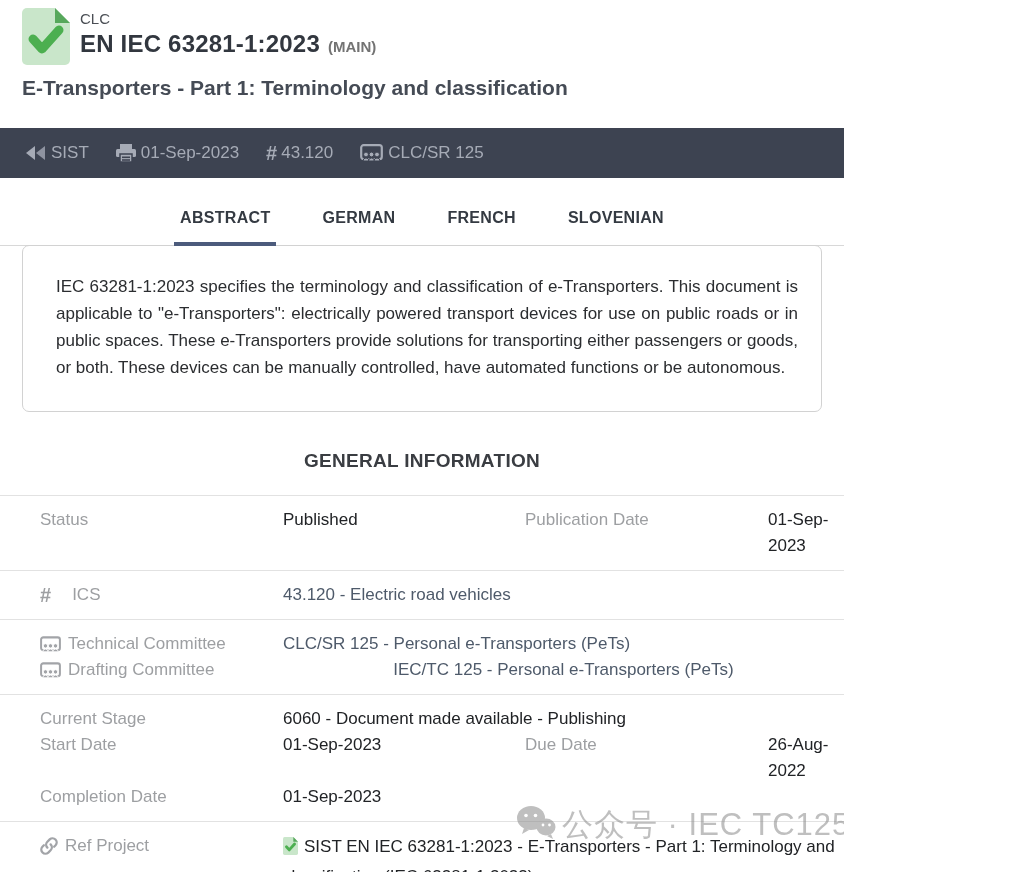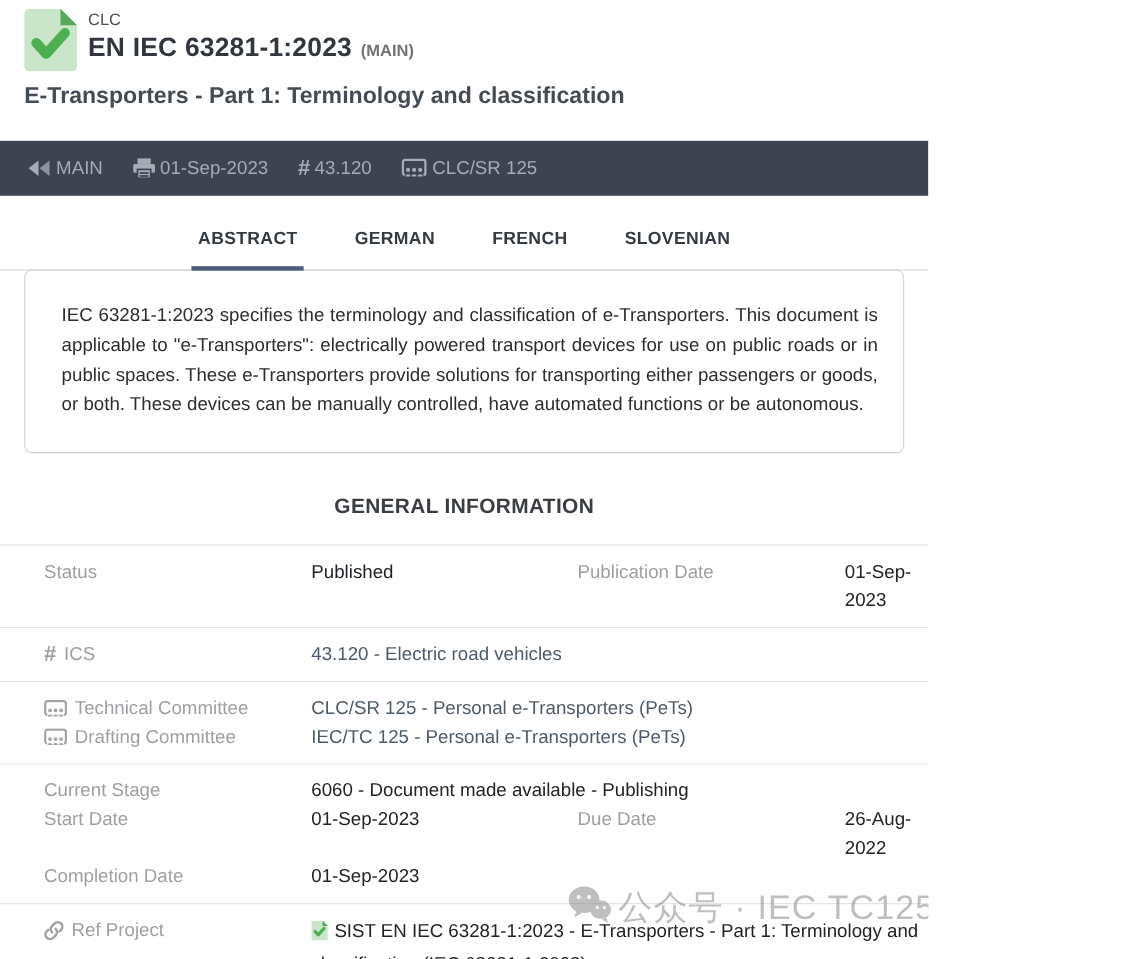--- a/index.html
+++ b/index.html
@@ -78,21 +78,21 @@
   </div>
 
   <div class="navbar">
     <div class="nav-item">
       <span class="nav-ic">
         <svg width="21" height="16" viewBox="0 0 21 16">
           <path d="M10 1 V15 L1 8 Z" fill="#a6abb6"></path>
           <path d="M20 1 V15 L11 8 Z" fill="#8e93a0"></path>
         </svg>
       </span>
-      <span>MAIN</span>
+      <span>SIST</span>
     </div>
     <div class="nav-item">
       <span class="nav-ic">
         <svg width="20" height="20" viewBox="0 0 20 20">
           <rect x="4" y="1" width="12" height="5" fill="#a6abb6"></rect>
           <rect x="0" y="6" width="20" height="8" rx="1.5" fill="#a6abb6"></rect>
           <rect x="4" y="11" width="12" height="8" fill="#a6abb6" stroke="#3d4351" stroke-width="1.5"></rect>
           <rect x="6" y="13.5" width="8" height="1.6" fill="#3d4351"></rect>
           <rect x="6" y="16.2" width="8" height="1.6" fill="#3d4351"></rect>
         </svg>
@@ -141,21 +141,21 @@
     <div class="gi-row grid4">
       <span class="lbl">Status</span>
       <span class="val">Published</span>
       <span class="lbl">Publication Date</span>
       <span class="val">01-Sep-2023</span>
     </div>
 
     <div class="gi-row grid2">
       <span class="lbl">
         <span class="nav-hash" style="color:#9d9fa2;">#</span>
-        <span style="margin-left:3px;">ICS</span>
+        <span style="margin-left:17px;">ICS</span>
       </span>
       <a class="val-link">43.120 - Electric road vehicles</a>
     </div>
 
     <div class="gi-row grid2">
       <span>
         <span class="lbl">
           <span class="lbl-ic">
             <svg width="21" height="17" viewBox="0 0 23 18">
               <rect x="1.2" y="1.2" width="20.6" height="14" rx="2.4" fill="none" stroke="#a2a4a8" stroke-width="2.2"></rect>
@@ -183,21 +183,21 @@
                 <circle cx="17" cy="10.5" r="2.4"></circle>
                   <path d="M14 17 a3 3 0 0 1 6 0 Z"></path>
               </g>
             </svg>
           </span>
           <span>Drafting Committee</span>
         </span>
       </span>
       <span>
         <a class="val-link" style="display:block;">CLC/SR 125 - Personal e-Transporters (PeTs)</a>
-        <a class="val-link" style="display:block;">IEC/TC 125 - Personal e-Transporters (PeTs)</a>
+        <a class="val-link" style="display:block;text-align:center;">IEC/TC 125 - Personal e-Transporters (PeTs)</a>
       </span>
     </div>
 
     <div class="gi-row">
       <div class="grid2">
         <span class="lbl">Current Stage</span>
         <span class="val">6060 - Document made available - Publishing</span>
       </div>
       <div class="grid4">
         <span class="lbl">Start Date</span>

